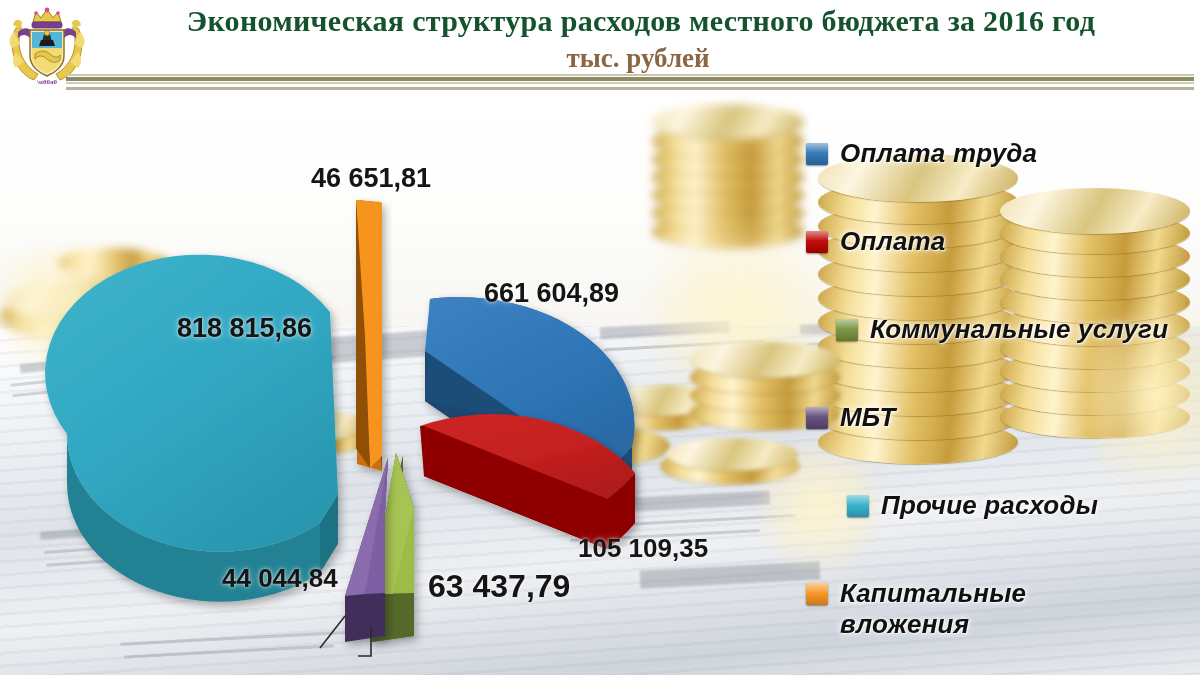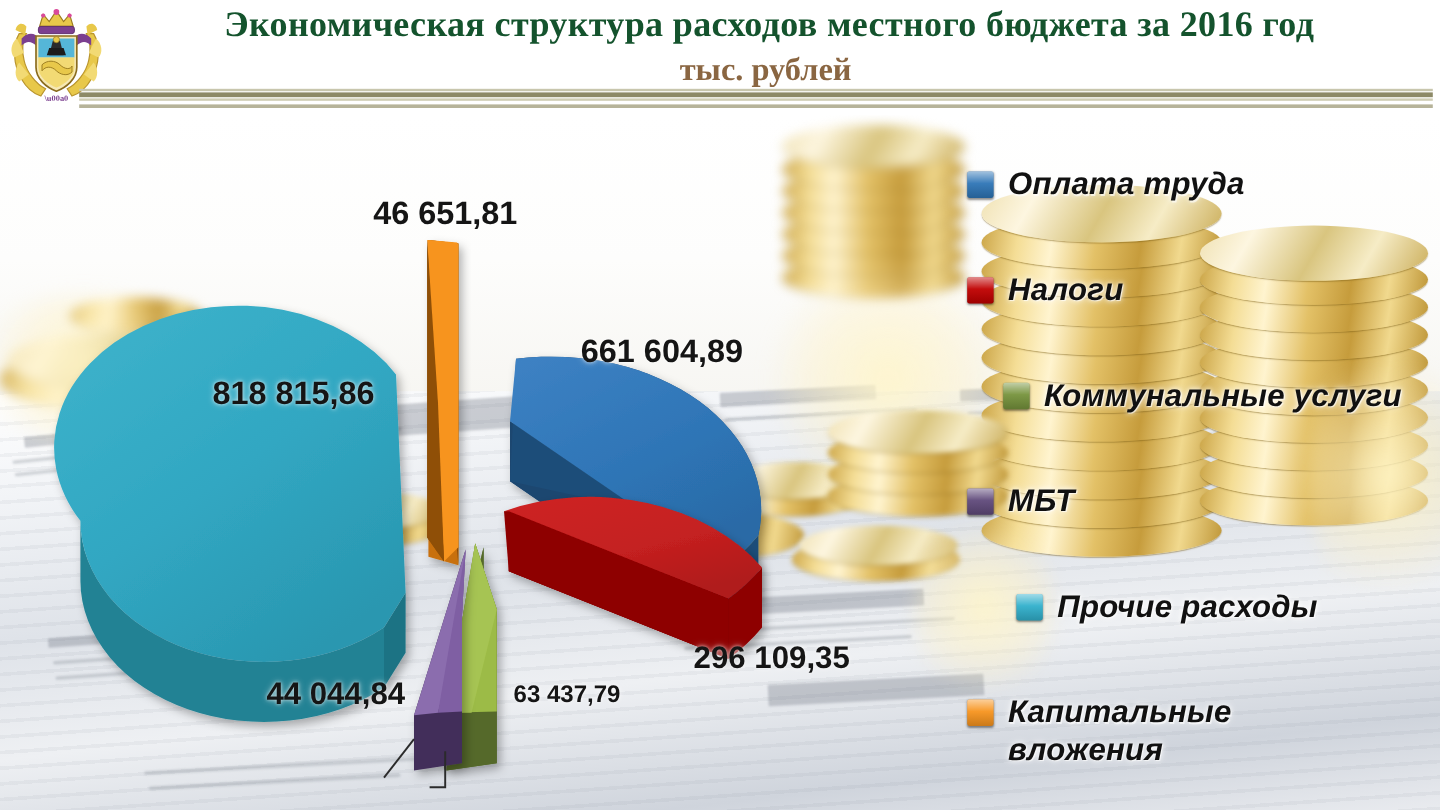--- a/index.html
+++ b/index.html
@@ -278,37 +278,37 @@
         <path d="M 345,520 L 320,552"></path>
         <path d="M 373,530 L 373,560 L 360,560" transform="translate(-2,0)"></path>
       </g>
     </svg>
   </div>
 
   <div>
     <div class="vlabel" style="left:311px;top:163px;font-size:27px;">46 651,81</div>
     <div class="vlabel" style="left:484px;top:278px;font-size:27px;">661 604,89</div>
     <div class="vlabel" style="left:177px;top:313px;font-size:27px;">818 815,86</div>
-    <div class="vlabel" style="left:578px;top:533px;font-size:26px;">296 109,35</div>
+    <div class="vlabel" style="left:578px;top:533px;font-size:26px;">105 109,35</div>
     <div class="vlabel" style="left:222px;top:563px;font-size:26px;">44 044,84</div>
-    <div class="vlabel" style="left:428px;top:568px;font-size:20px;">63 437,79</div>
+    <div class="vlabel" style="left:428px;top:568px;font-size:32px;">63 437,79</div>
   </div>
 
   <div class="legend">
     <div class="legend-item" style="top:12px;">
       <span class="swatch" style="background:#2E75B6;">
           <i></i>
         </span>
       <span class="legend-text">Оплата труда</span>
     </div>
     <div class="legend-item" style="top:100px;">
       <span class="swatch" style="background:#C00000;">
           <i></i>
         </span>
-      <span class="legend-text">Налоги</span>
+      <span class="legend-text">Оплата</span>
     </div>
     <div class="legend-item" style="top:188px;margin-left:30px;">
       <span class="swatch" style="background:#76933C;">
           <i></i>
         </span>
       <span class="legend-text">Коммунальные  услуги</span>
     </div>
     <div class="legend-item" style="top:276px;">
       <span class="swatch" style="background:#604A7B;">
           <i></i>

